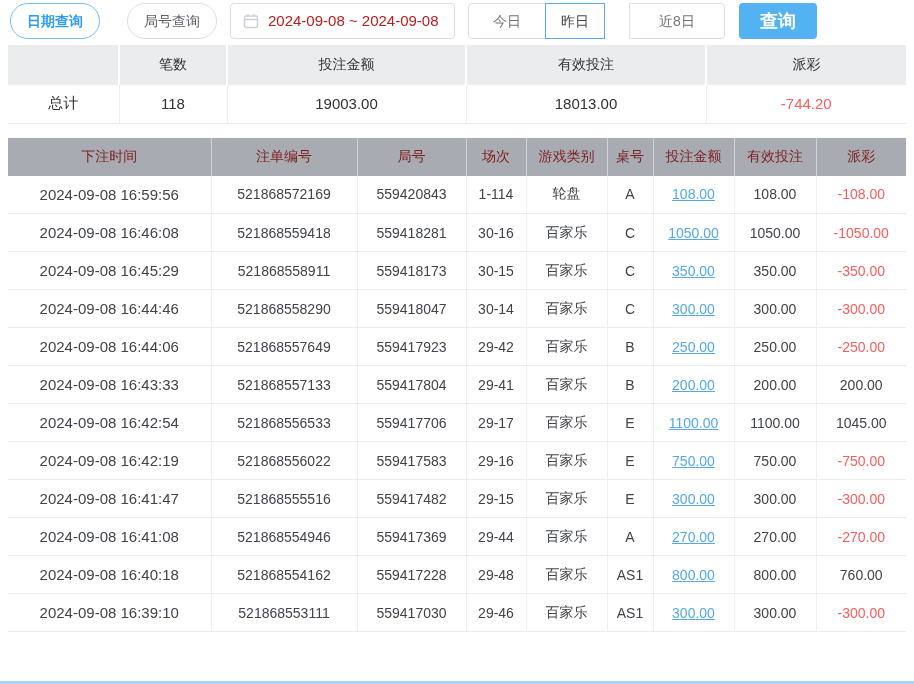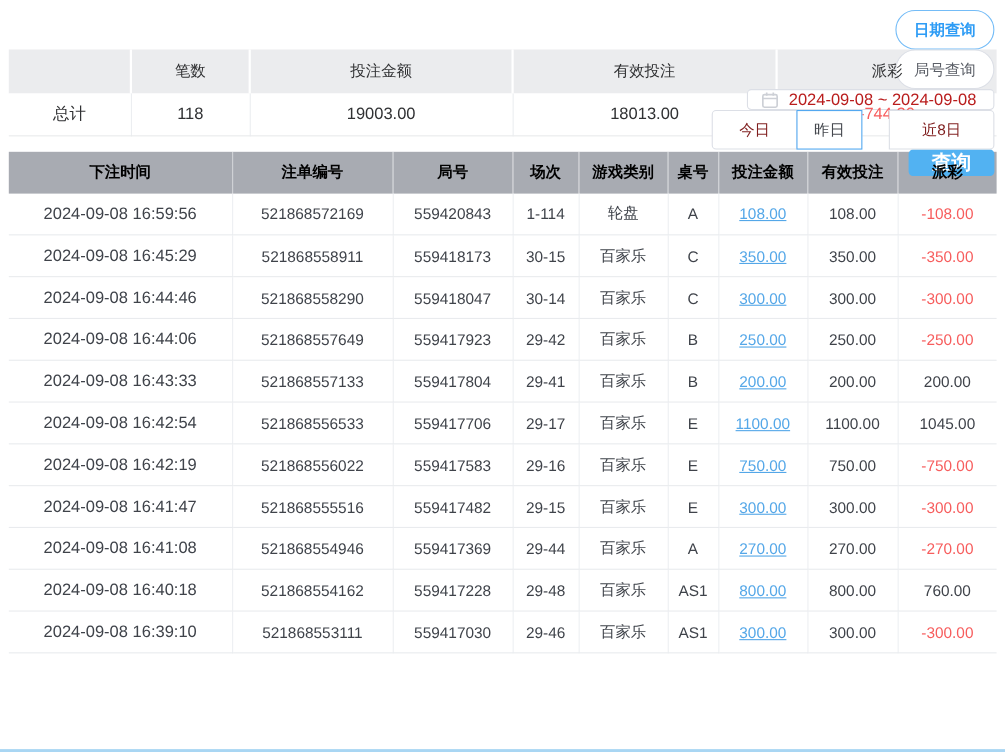--- a/index.html
+++ b/index.html
@@ -6,51 +6,51 @@
     --accent:#52b2f2;
     --link:#54a7e8;
     --neg:#f75d5d;
     --th-gray:#a8abb2;
   }
   *{box-sizing:border-box;margin:0;padding:0;}
   html,body{width:914px;height:684px;overflow:hidden;background:#fff;}
   body{font-family:"Liberation Sans","DejaVu Sans",sans-serif;color:#3f434a;position:relative;}
 
   
-  .toolbar{display:flex;align-items:flex-end;padding:9px 10px 0 10px;height:32px;flex-direction:column;}
+  .toolbar{display:flex;align-items:center;padding:9px 10px 0 10px;height:32px;}
   .pill-btn{height:36px;line-height:34px;padding:0 16px;border:1px solid #dcdfe6;border-radius:18px;
     background:#fff;font-size:14px;color:#5a5e66;cursor:pointer;white-space:nowrap;}
   .pill-btn.active{border-color:#74bcf7;color:#2e9cf5;font-weight:bold;}
   .pill-btn + .pill-btn{margin-left:27px;}
   .date-input{margin-left:13px;display:inline-flex;align-items:center;height:36px;width:225px;
     border:1px solid #dcdfe6;border-radius:4px;padding:0 12px;font-size:15px;color:#b91c1c;background:#fff;cursor:pointer;}
   .date-input .cal{margin-right:9px;display:inline-flex;}
   .btn-group{display:inline-flex;margin-left:13px;}
   .btn-group .gbtn{height:36px;line-height:34px;border:1px solid #dcdfe6;background:#fff;font-size:14px;
-    color:#7f1d1d;text-align:center;cursor:pointer;margin-left:-1px;position:relative;}
+    color:#737373;text-align:center;cursor:pointer;margin-left:-1px;position:relative;}
   .btn-group .gbtn:first-child{border-radius:4px 0 0 4px;margin-left:0;}
   .btn-group .gbtn:last-child{border-radius:0 4px 4px 0;margin-left:24px;}
   .btn-group .gbtn.active{border-color:#53a8f0;color:#45484e;z-index:1;}
   .gbtn.w78{width:78px;} .gbtn.w60{width:60px;} .gbtn.w96{width:96px;}
   .search-btn{margin-left:14px;width:78px;height:36px;border:none;border-radius:4px;
     background:var(--accent);color:#fff;font-size:18px;font-weight:bold;cursor:pointer;}
 
   
   .summary{margin:13px 8px 0 8px;width:898px;border-collapse:collapse;table-layout:fixed;}
   .summary th{height:40px;background:#ebecee;font-size:14px;font-weight:normal;color:#303133;
     border-right:2px solid #fff;text-align:center;}
   .summary th:last-child{border-right:none;}
   .summary td{height:38px;background:#fff;font-size:15px;color:#303133;text-align:center;
     border-right:1px solid #eceef1;border-bottom:1px solid #e9eaec;}
   .summary td:last-child{border-right:none;}
   .summary .neg{color:var(--neg);}
 
   
   .bets{margin:14px 8px 0 8px;width:898px;border-collapse:collapse;table-layout:fixed;}
-  .bets thead th{height:38px;background:var(--th-gray);color:#000000;font-size:14px;font-weight:bold;
+  .bets thead th{height:38px;background:var(--th-gray);color:#7f1d1d;font-size:14px;font-weight:normal;
     text-align:center;border-right:1px solid rgba(255,255,255,0.45);}
   .bets thead th:last-child{border-right:none;}
   .bets tbody td{height:38px;font-size:14px;color:#3f434a;text-align:center;background:#fff;
     border-right:1px solid #edeff2;border-bottom:1px solid #e9ebee;white-space:nowrap;overflow:hidden;}
   .bets tbody td:last-child{border-right:none;}
   .bets tbody td.time{font-size:15px;}
   .bets tbody td.neg{color:var(--neg);}
   .bets a.amt{color:var(--link);text-decoration:underline;cursor:pointer;}
 
   .bottom-strip{position:absolute;left:0;top:681px;width:914px;height:3px;background:#a9d6f3;}
@@ -142,20 +142,31 @@
         <td>521868572169</td>
         <td>559420843</td>
         <td>1-114</td>
         <td>轮盘</td>
         <td>A</td>
         <td><a class="amt">108.00</a></td>
         <td>108.00</td>
         <td class="neg">-108.00</td>
       </tr>
       <tr>
+        <td class="time">2024-09-08 16:46:08</td>
+        <td>521868559418</td>
+        <td>559418281</td>
+        <td>30-16</td>
+        <td>百家乐</td>
+        <td>C</td>
+        <td><a class="amt">1050.00</a></td>
+        <td>1050.00</td>
+        <td class="neg">-1050.00</td>
+      </tr>
+      <tr>
         <td class="time">2024-09-08 16:45:29</td>
         <td>521868558911</td>
         <td>559418173</td>
         <td>30-15</td>
         <td>百家乐</td>
         <td>C</td>
         <td><a class="amt">350.00</a></td>
         <td>350.00</td>
         <td class="neg">-350.00</td>
       </tr>

